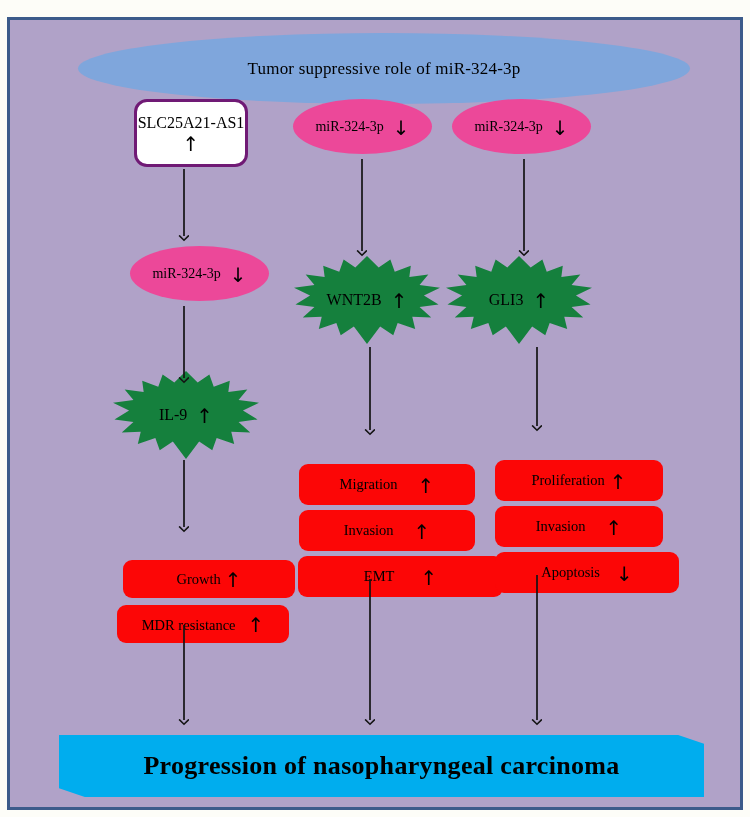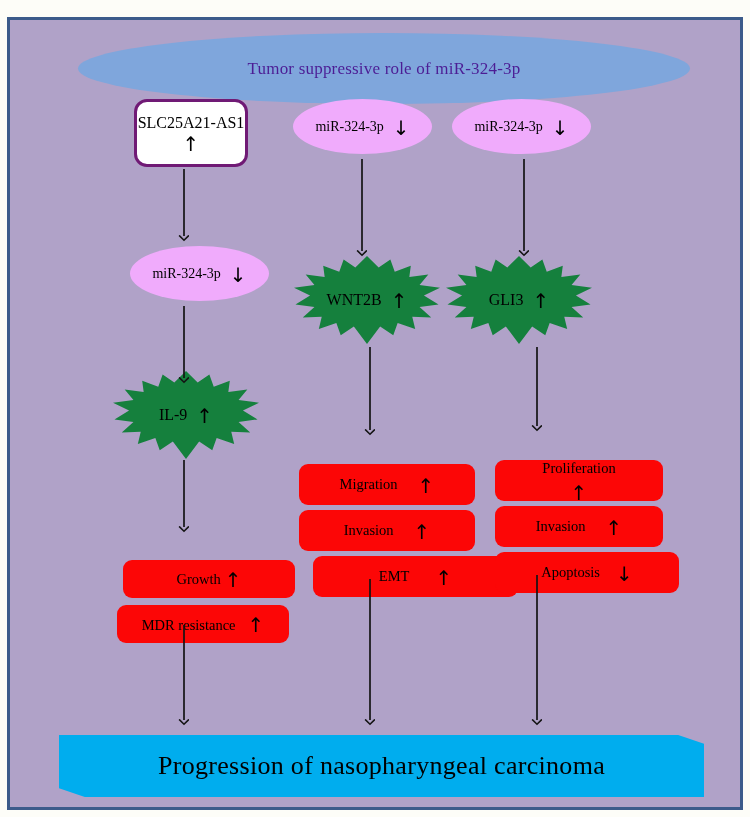--- a/index.html
+++ b/index.html
@@ -34,21 +34,21 @@
     width: 612px;
     height: 71px;
     background: #7fa6dc;
     border-radius: 50% / 50%;
     display: flex;
     align-items: center;
     justify-content: center;
   }
   #header-ellipse .htext {
     font-size: 17px;
-    color: #4c1d95;
+    color: #000000;
     letter-spacing: 0.2px;
   }
 
   .node {
     position: absolute;
     box-sizing: border-box;
     display: flex;
     align-items: center;
     justify-content: center;
     text-align: center;
@@ -59,21 +59,21 @@
   .lncbox {
     background: #ffffff;
     border: 3px solid #701a75;
     border-radius: 13px;
     font-size: 16px;
     line-height: 1.25;
   }
 
   
   .ell {
-    background: #f0abfc;
+    background: #ec4899;
     border-radius: 50% / 50%;
     font-size: 14px;
   }
 
   
   .star {
     background: #15803d;
     font-size: 16px;
     clip-path: polygon(
       50% 0%, 58% 13%, 66% 4%, 69% 18%, 80% 11%, 79% 24%,
@@ -125,20 +125,21 @@
     background: #00adee;
     clip-path: polygon(0 0, 96% 0, 100% 14%, 100% 100%, 4% 100%, 0 86%);
     display: flex;
     align-items: center;
     justify-content: center;
   }
   #banner .btext {
     font-size: 26px;
     color: #000;
     letter-spacing: 0.3px;
+    font-weight: bold;
   }
 </style>
 </head>
 <body>
 
 <div id="canvas">
   <div id="panel">
 
     <div id="header-ellipse">
       <span class="htext">Tumor suppressive role of miR-324-3p</span>
@@ -214,29 +215,29 @@
       </span>
     </div>
 
     <div class="node redbox" style="left:289px; top:462px; width:176px; height:41px;">
       <span class="lbl" style="gap:20px;">
         <span>Invasion</span>
         <span class="arw">↑</span>
       </span>
     </div>
 
-    <div class="node redbox" style="left:303px; top:508px; width:205px; height:41px;text-align:right;">
+    <div class="node redbox" style="left:288px; top:508px; width:205px; height:41px;text-align:right;">
       <span class="lbl" style="gap:26px;">
         <span>EMT</span>
         <span class="arw">↑</span>
       </span>
     </div>
 
     <div class="node redbox" style="left:485px; top:412px; width:168px; height:41px;">
-      <span class="lbl" style="gap:5px;flex-direction:column;">
+      <span class="lbl" style="gap:5px;">
         <span>Proliferation</span>
         <span class="arw">↑</span>
       </span>
     </div>
 
     <div class="node redbox" style="left:485px; top:458px; width:168px; height:41px;">
       <span class="lbl" style="gap:20px;">
         <span>Invasion</span>
         <span class="arw">↑</span>
       </span>

